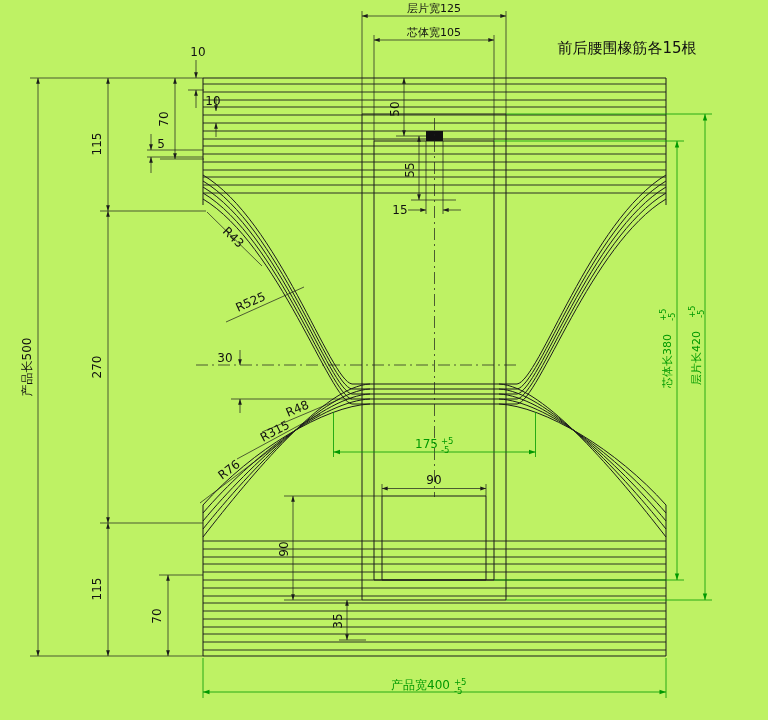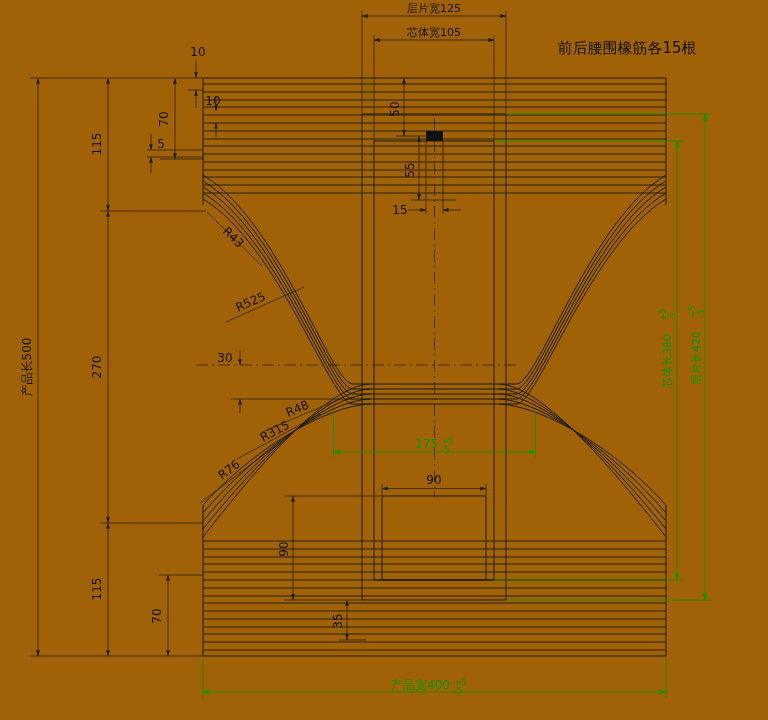--- a/index.html
+++ b/index.html
@@ -1,16 +1,16 @@
 <!DOCTYPE html>
 <html><head>
 <meta charset="utf-8">
 <style>
   html,body{margin:0;padding:0;background:#ffffff;}
-  .page{width:768px;height:720px;background:#a16207;position:relative;overflow:hidden;}
+  .page{width:768px;height:720px;background:#bef264;position:relative;overflow:hidden;}
   svg{display:block;}
   .s  {stroke:#1b1b1b;stroke-width:1;fill:none;}
   .sb {stroke:#1b1b1b;stroke-width:.9;fill:none;}
   .st {stroke:#1b1b1b;stroke-width:.7;fill:none;}
   .sg {stroke:#009900;stroke-width:.8;fill:none;}
   .cl {stroke:#1b1b1b;stroke-width:.7;fill:none;stroke-dasharray:12 4 2 4;}
   text{font-family:"DejaVu Sans",sans-serif;fill:#111;font-size:12px;}
   .tg {fill:#009900;}
   .tol{font-size:8.5px;}
   .t11{font-size:11px;}

